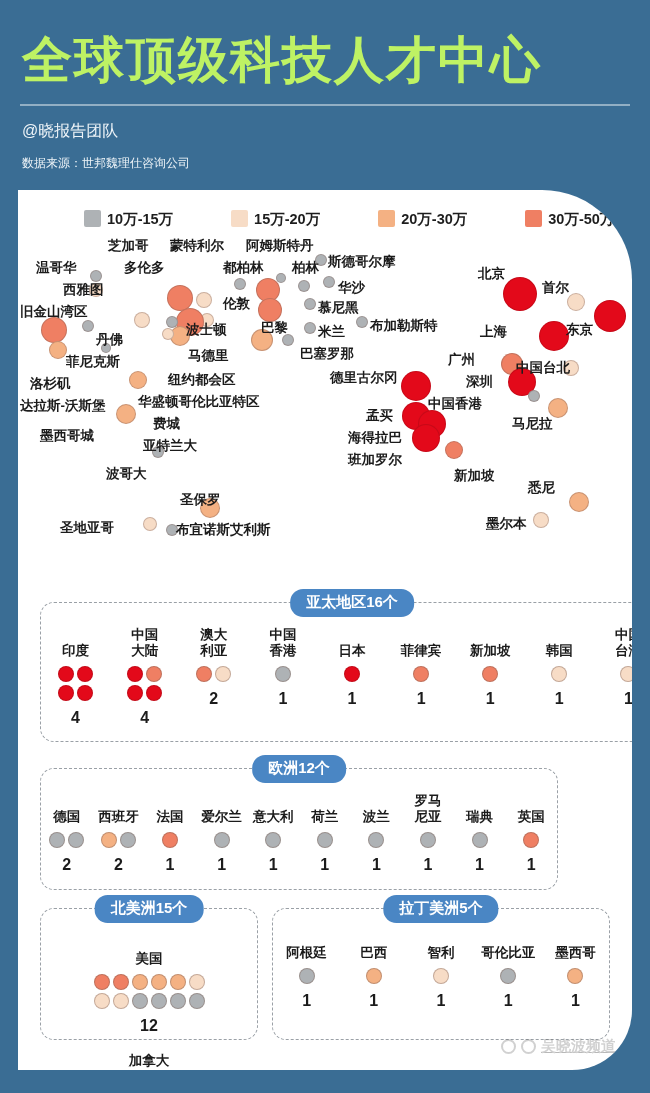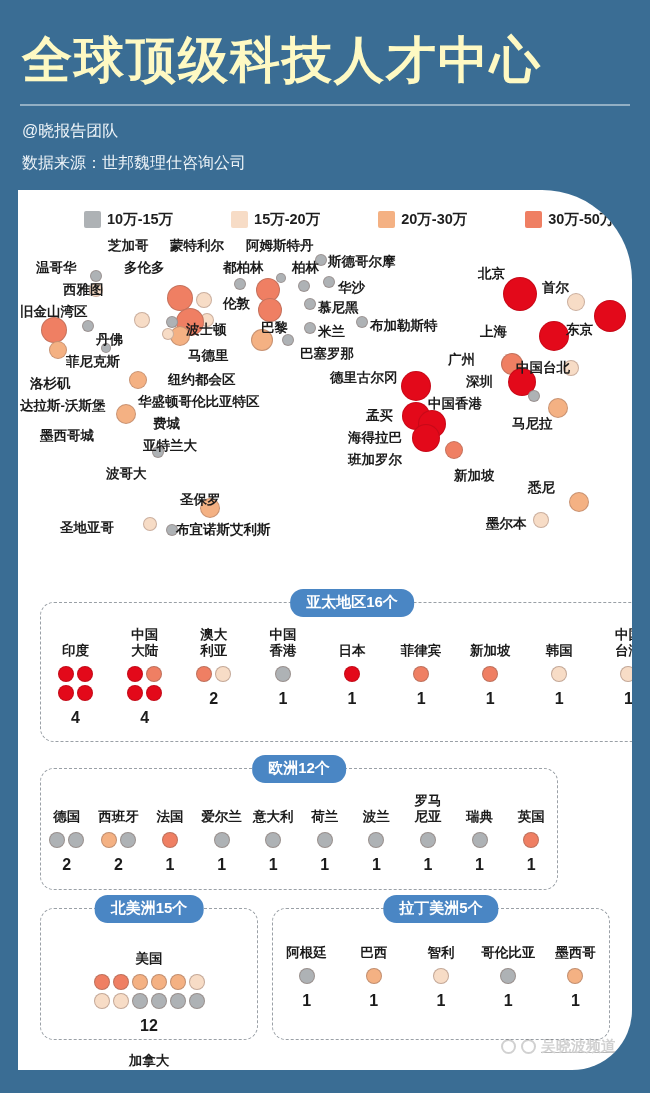--- a/index.html
+++ b/index.html
@@ -12,52 +12,52 @@
   #page {
     position: relative;
     width: 650px; height: 1093px;
     background: #3a6d94;
   }
 
   
   .header { position: absolute; left: 0; top: 0; width: 650px; height: 190px; }
   .title {
     position: absolute; left: 22px; top: 30px;
-    font-size: 50px; font-weight: bold; color: #fef9c3;
+    font-size: 50px; font-weight: bold; color: #bef264;
     letter-spacing: 2px; line-height: 60px;
     white-space: nowrap;
   }
   .title-rule {
     position: absolute; left: 20px; top: 104px; width: 610px; height: 2px;
     background: rgba(255,255,255,0.45);
   }
   .byline {
     position: absolute; left: 22px; top: 118px;
     font-size: 16px; color: #eef4f8; line-height: 26px;
   }
   .source {
     position: absolute; left: 22px; top: 150px;
-    font-size: 16px; color: #eef4f8; line-height: 26px;
+    font-size: 12px; color: #eef4f8; line-height: 26px;
   }
 
   
   .card {
     position: absolute; left: 18px; top: 190px;
     width: 614px; height: 880px;
     background: #ffffff;
     border-radius: 0 90px 60px 0;
     overflow: hidden;
   }
 
   
   .legend {
     position: absolute; left: 22px; top: 20px;
     display: flex; align-items: center; gap: 14px;
   }
-  .legend-item { display: flex; align-items: center; gap: 6px; padding-left: 44px; }
+  .legend-item { display: flex; gap: 6px; padding-left: 44px; }
   .legend-swatch { width: 17px; height: 17px; border-radius: 2px; }
   .legend-label { font-size: 14.5px; font-weight: bold; color: #1d1d1d; white-space: nowrap; }
 
   
   .map { position: absolute; left: 0; top: 48px; width: 614px; height: 330px; }
   .dot { position: absolute; border-radius: 50%; border: 1px solid rgba(120,90,80,0.35); }
   .dot.red { border-color: rgba(150,10,20,0.35); }
   .mlabel {
     position: absolute; font-size: 13.5px; font-weight: bold; color: #1b1b1b;
     white-space: nowrap; line-height: 15px;

